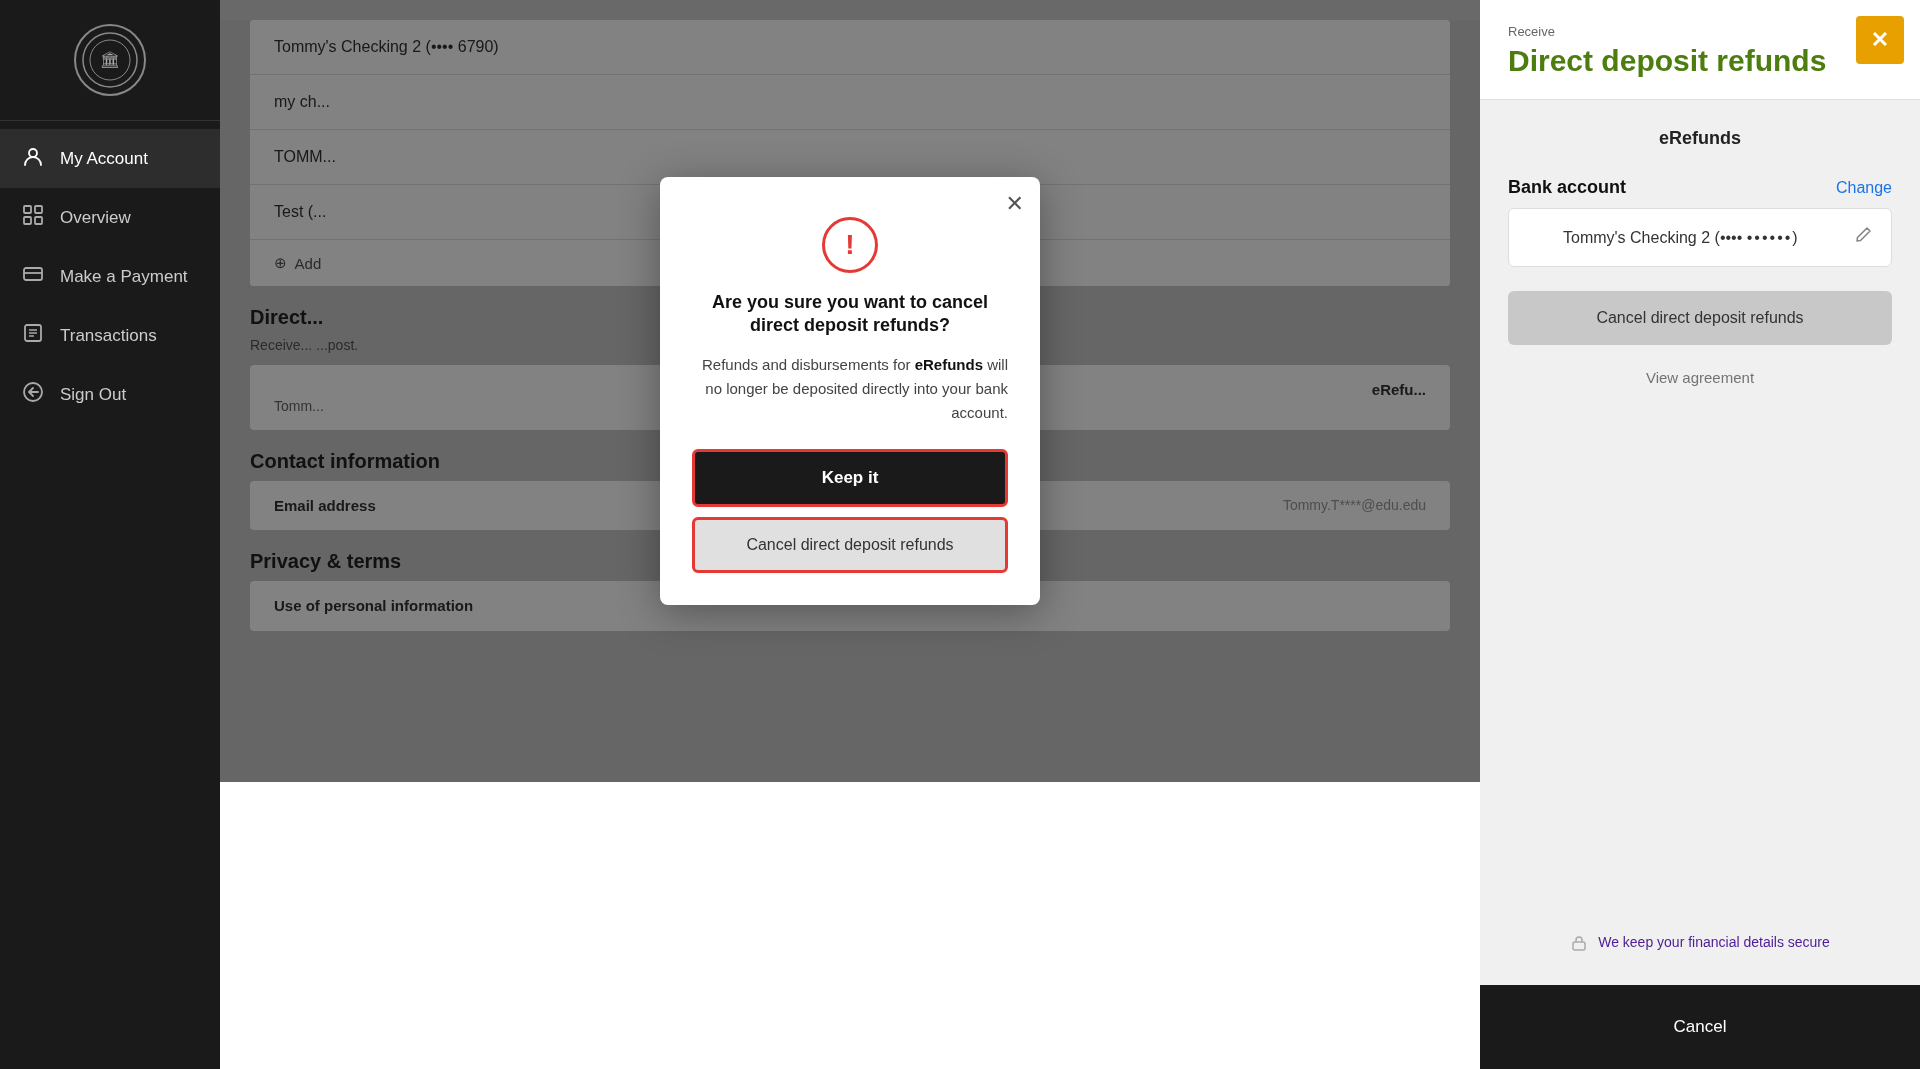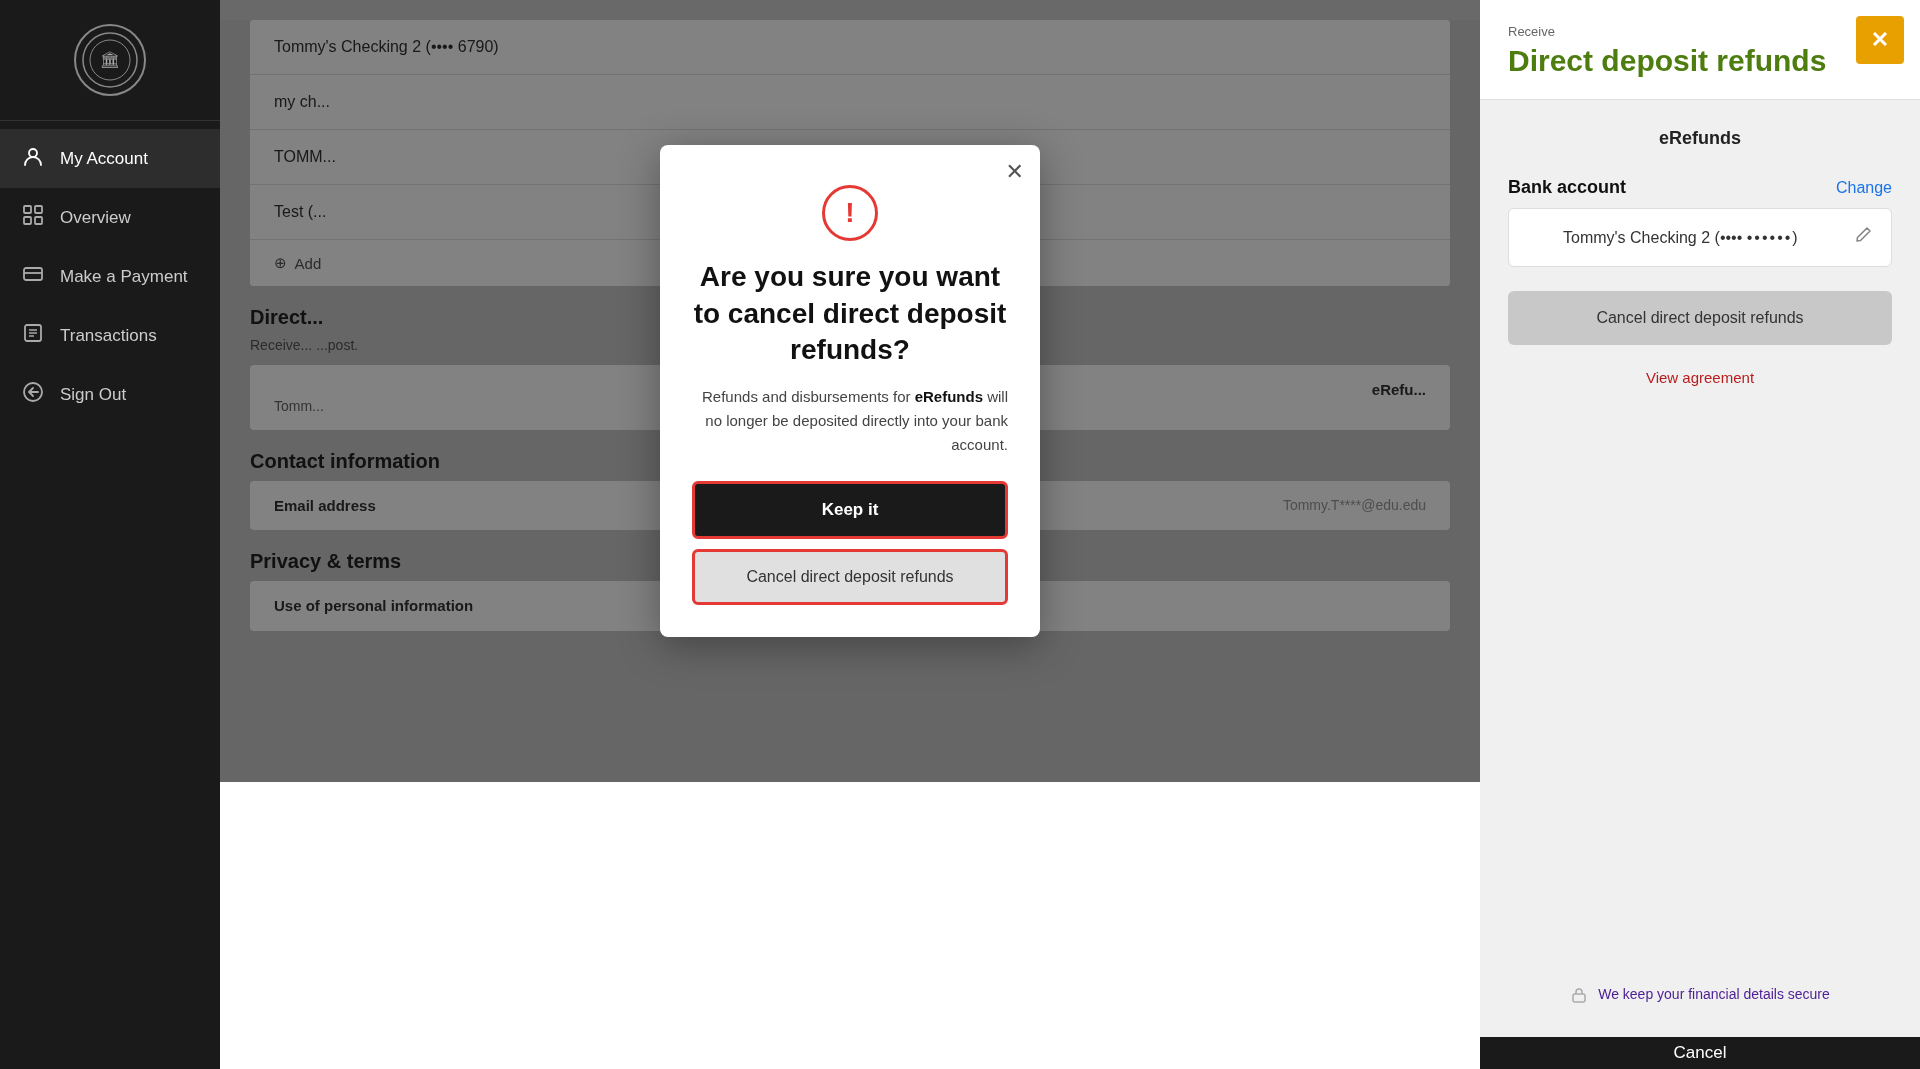--- a/index.html
+++ b/index.html
@@ -199,42 +199,42 @@
       border: none;
       border-radius: 6px;
       padding: 18px;
       font-size: 16px;
       font-weight: 500;
       cursor: pointer;
       width: 100%;
       text-align: center;
     }
     .view-agreement-link {
-      color: #b91c1c;
+      color: #737373;
       font-size: 15px;
       text-decoration: none;
       cursor: pointer;
       text-align: center;
       display: block;
     }
     .security-note {
       display: flex;
       align-items: flex-start;
       gap: 10px;
       color: #4c1d95;
       font-size: 14px;
       justify-content: center;
       margin-top: auto;
     }
     .lock-icon { font-size: 18px; }
 
     .panel-footer {
       background: #1a1a1a;
       color: #fff;
-      padding: 6px 28px;
+      padding: 32px 28px;
       text-align: center;
       font-size: 17px;
       font-weight: 500;
       cursor: pointer;
     }
 
     
     .panel-close-btn {
       position: absolute;
       top: 16px;
@@ -300,21 +300,21 @@
       justify-content: center;
       margin-bottom: 18px;
     }
     .modal-warning-icon span {
       font-size: 28px;
       font-weight: 700;
       color: #e53935;
       line-height: 1;
     }
     .modal-title {
-      font-size: 28px;
+      font-size: 18px;
       font-weight: 700;
       color: #111;
       text-align: center;
       margin-bottom: 16px;
       line-height: 1.3;
     }
     .modal-body-text {
       font-size: 15px;
       color: #444;
       text-align: right;

